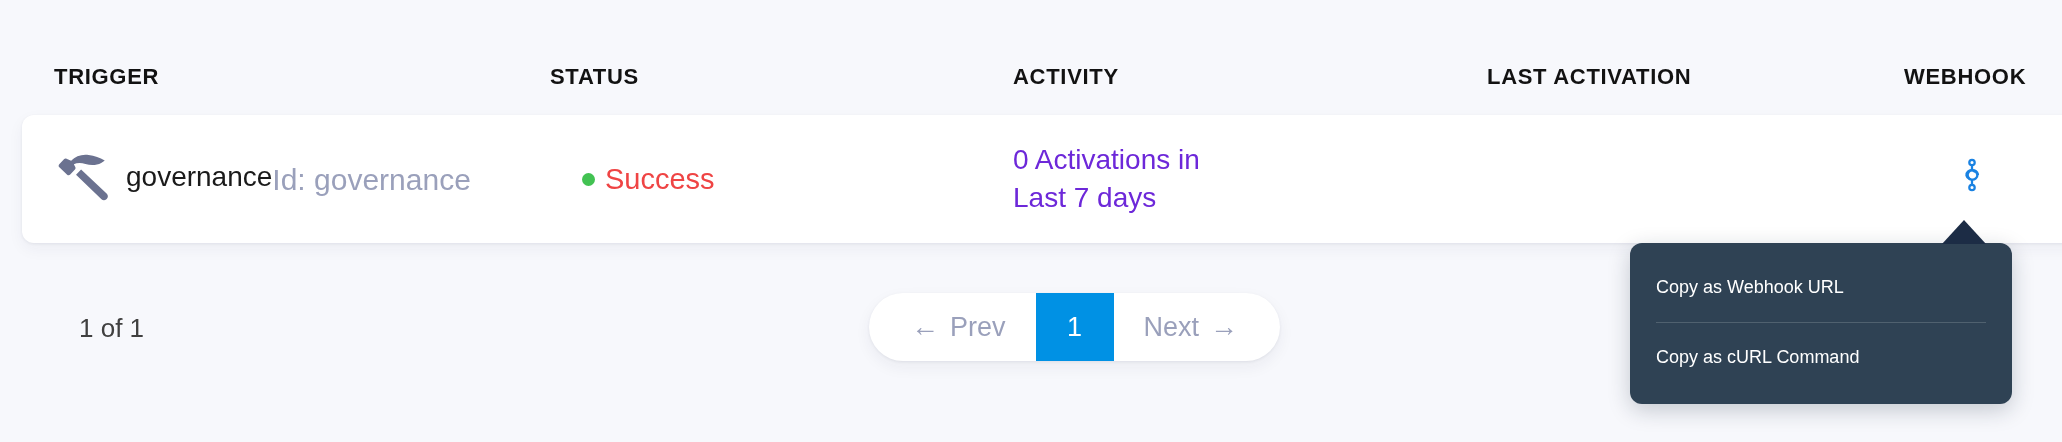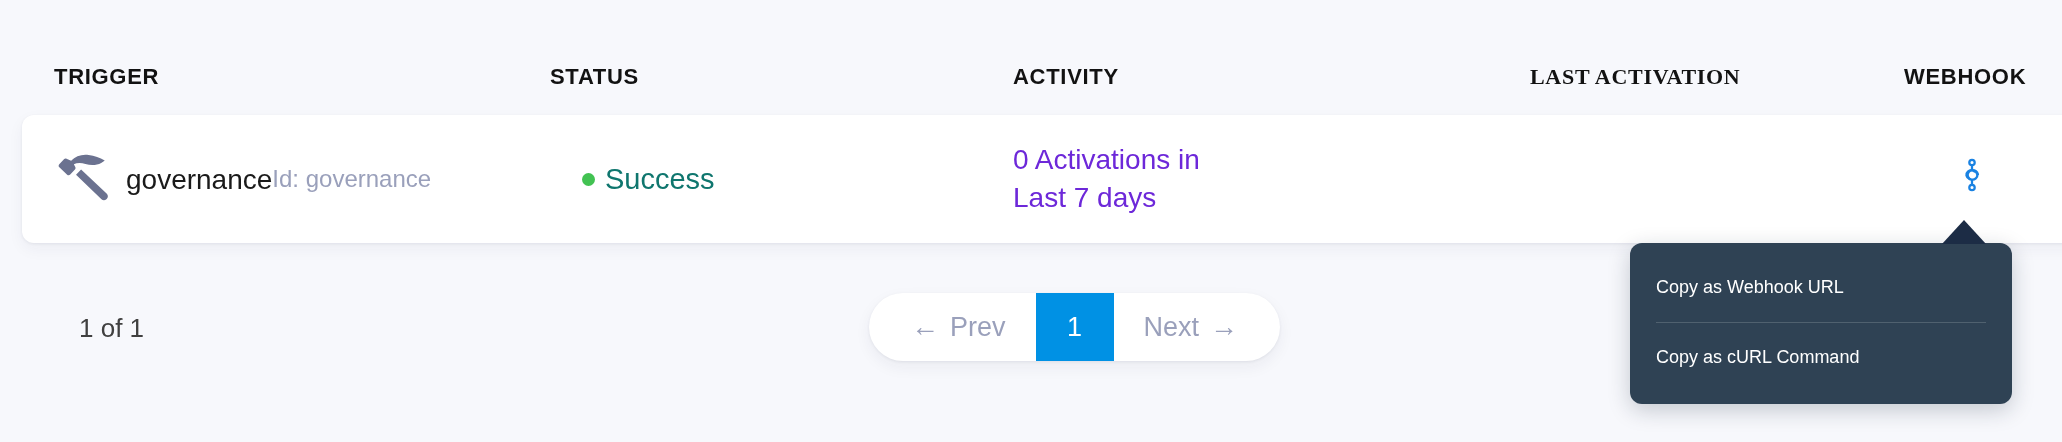--- a/index.html
+++ b/index.html
@@ -39,21 +39,21 @@
     font-weight: bold;
     letter-spacing: 0.7px;
     color: #121212;
     text-transform: uppercase;
     white-space: nowrap;
   }
 
   .col-trigger        { left: 54px; }
   .col-status         { left: 550px; }
   .col-activity       { left: 1013px; }
-  .col-lastactivation { left: 1530px; font-family: Liberation Serif, serif; }
+  .col-lastactivation { left: 1487px; }
   .col-webhook        { left: 1904px; }
 
   
   .row-card {
     position: absolute;
     left: 22px;
     top: 115px;
     width: 2062px;
     height: 128px;
     background: #ffffff;
@@ -92,21 +92,21 @@
     line-height: 1.25;
   }
 
   .trigger-name {
     font-size: 28px;
     color: #1a1a1a;
     white-space: nowrap;
   }
 
   .trigger-id {
-    font-size: 24px;
+    font-size: 30px;
     color: #9aa0bb;
     white-space: nowrap;
     margin-top: 2px;
   }
 
   
   .cell-status {
     left: 560px;
     flex-direction: row;
     align-items: center;
@@ -116,21 +116,21 @@
     width: 13px;
     height: 13px;
     border-radius: 50%;
     background: #42c252;
     margin-right: 10px;
     flex: 0 0 auto;
   }
 
   .status-label {
     font-size: 29px;
-    color: #0f766e;
+    color: #ef4444;
     white-space: nowrap;
   }
 
   
   .cell-activity {
     left: 991px;
   }
 
   .activity-line {
     font-size: 28px;

